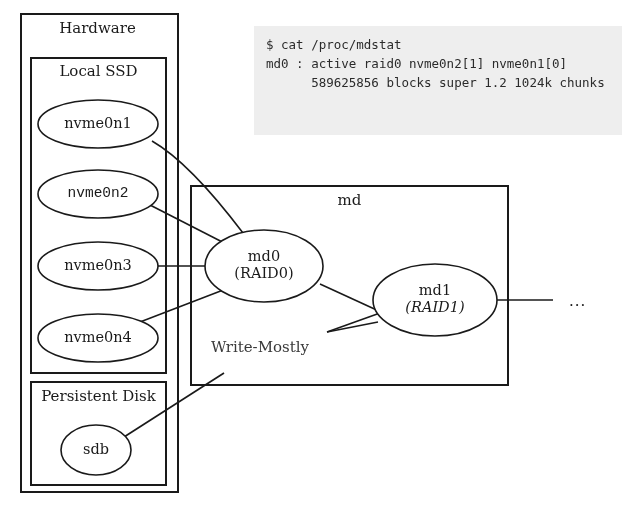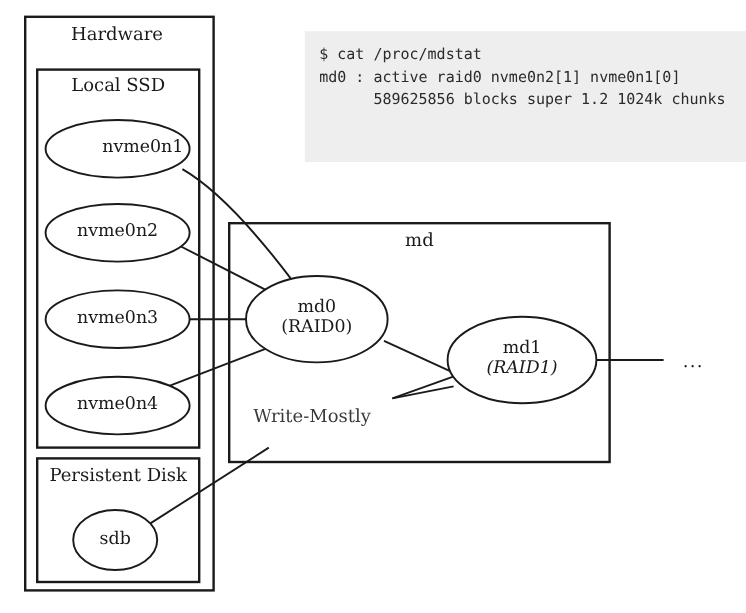--- a/index.html
+++ b/index.html
@@ -111,23 +111,23 @@
 </div>
 
 <div class="box-label" style="left:21px; top:20px; width:153px;">Hardware</div>
 
 <div class="box-label" style="left:31px; top:63px; width:135px;">Local SSD</div>
 
 <div class="box-label" style="left:31px; top:388px; width:135px;">Persistent Disk</div>
 
 <div class="box-label" style="left:191px; top:192px; width:317px;">md</div>
 
-<div class="ellipse-label" style="left:38px; top:115px; width:120px;margin-left:21px;">nvme0n1</div>
+<div class="ellipse-label" style="left:38px; top:115px; width:120px;">nvme0n1</div>
 
-<div class="ellipse-label" style="left:38px; top:185px; width:120px;">nvme0n2</div>
+<div class="ellipse-label" style="left:38px; top:185px; width:120px;font-family:Liberation Mono, monospace;">nvme0n2</div>
 
 <div class="ellipse-label" style="left:38px; top:257px; width:120px;">nvme0n3</div>
 
 <div class="ellipse-label" style="left:38px; top:329px; width:120px;">nvme0n4</div>
 
 <div class="ellipse-label" style="left:61px; top:441px; width:70px;">sdb</div>
 
 <div class="ellipse-label" style="left:205px; top:248px; width:118px;">md0</div>
 <div class="ellipse-label" style="left:205px; top:265px; width:118px;">(RAID0)</div>
 

